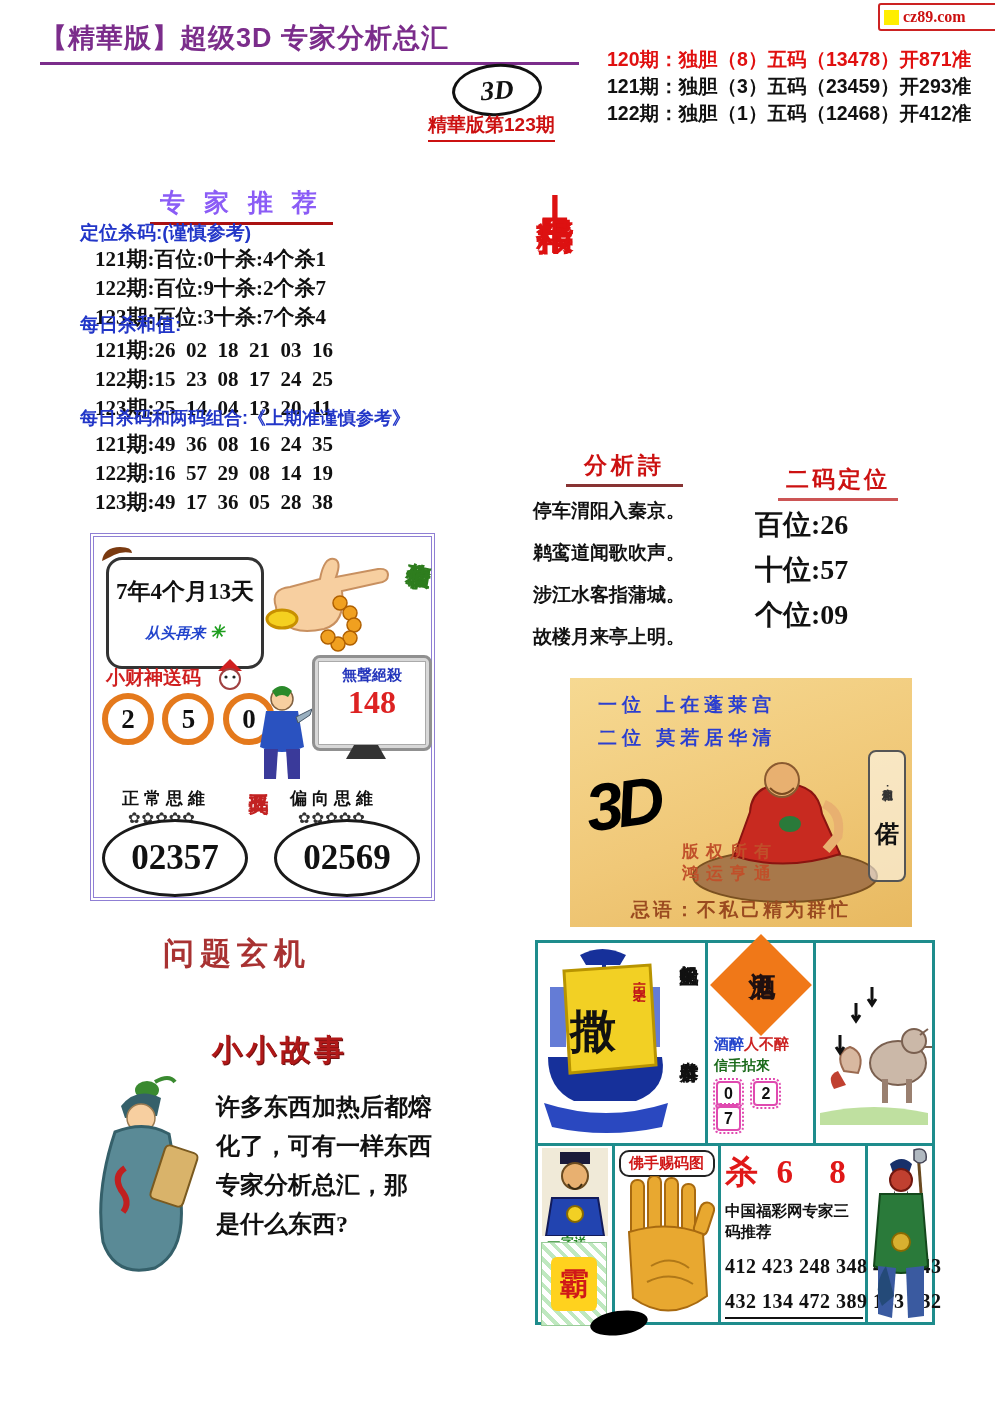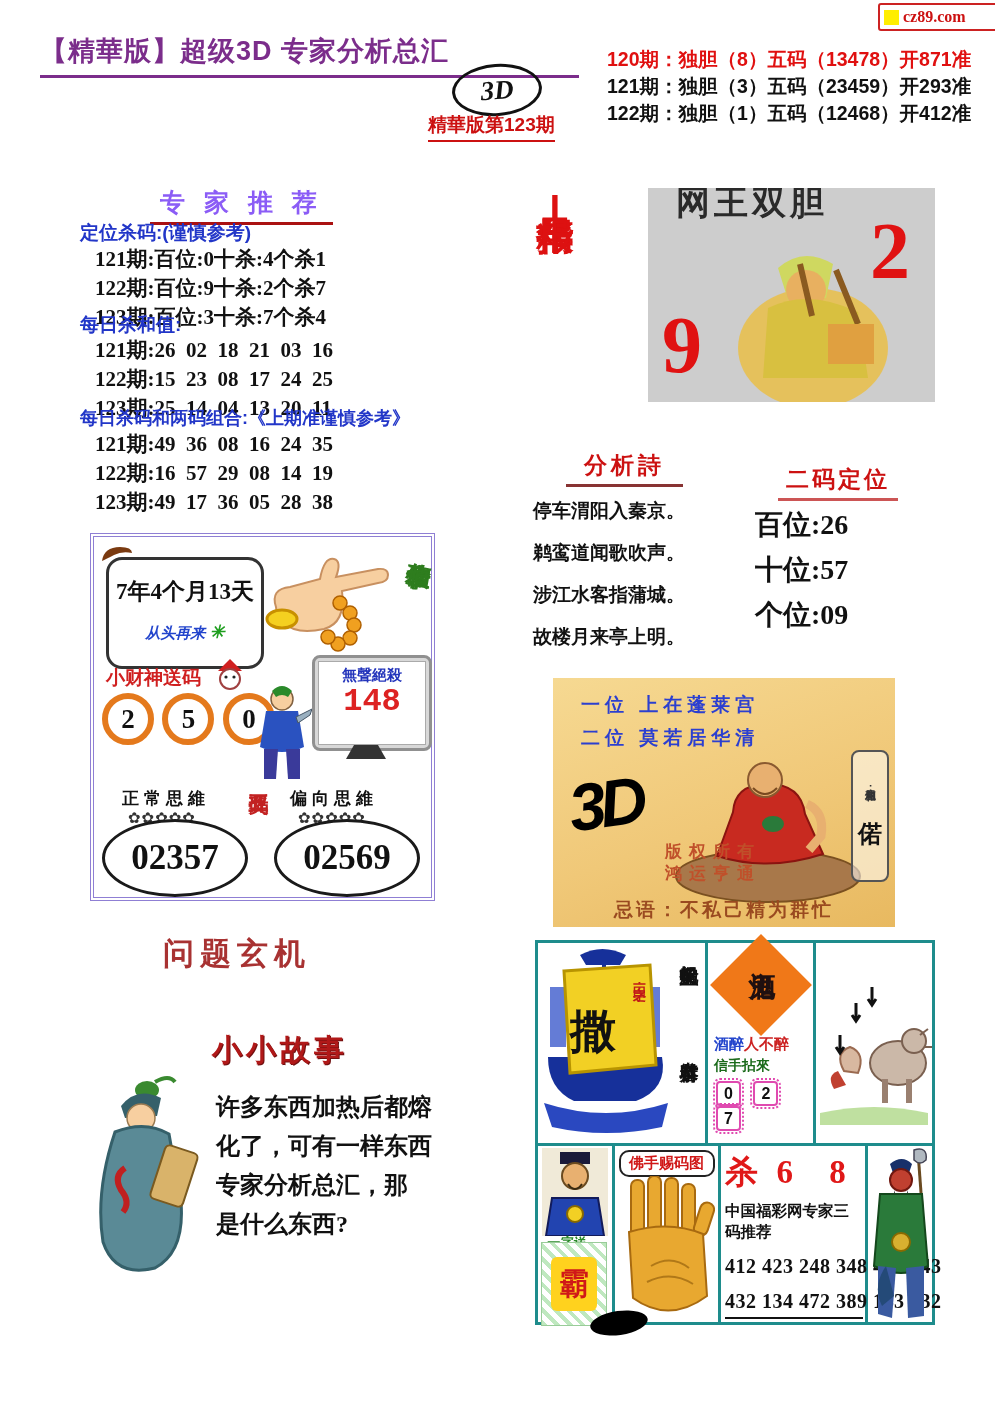--- a/index.html
+++ b/index.html
@@ -4,21 +4,21 @@
 <style>
   html,body{margin:0;padding:0;background:#fff;}
   .page{position:relative;width:995px;height:1404px;background:#fff;
         font-family:"Liberation Sans",sans-serif;color:#111;overflow:hidden;}
   .abs{position:absolute;}
   .pre{white-space:pre;}
   .vert{writing-mode:vertical-rl;text-orientation:upright;}
 
   
   .main-title{left:40px;top:20px;font-size:27px;font-weight:bold;color:#7b2d8b;
-              border-bottom:3px solid #7b2d8b;padding:0 130px 6px 0;letter-spacing:1px;margin-top:13px;}
+              border-bottom:3px solid #7b2d8b;padding:0 130px 6px 0;letter-spacing:1px;}
   .badge{left:878px;top:3px;width:110px;height:24px;border:2px solid #cc2222;border-radius:3px;
          display:flex;align-items:center;gap:4px;padding:0 4px;background:#fff;}
   .badge-sq{width:15px;height:15px;background:#ffee00;display:inline-block;}
   .badge-txt{color:#cc1111;font-weight:bold;font-size:16px;font-family:"Liberation Serif",serif;}
   .logo3d{left:452px;top:64px;width:84px;height:46px;border:3px solid #111;border-radius:50%;
           display:flex;align-items:center;justify-content:center;transform:rotate(-4deg);}
   .logo3d span{font-size:27px;font-weight:900;font-style:italic;font-family:"Liberation Serif",serif;}
   .issue{left:428px;top:112px;font-size:19px;font-weight:bold;color:#cc1111;
          border-bottom:2px solid #cc1111;padding-bottom:2px;}
   .results{left:607px;top:46px;font-size:19.5px;font-weight:bold;line-height:27px;}
@@ -40,21 +40,21 @@
   .motto{position:absolute;right:4px;top:6px;height:170px;color:#2e7d1e;font-weight:bold;font-size:25px;
          transform:rotate(10deg);}
   .god-label{position:absolute;left:12px;top:128px;color:#d02020;font-weight:bold;font-size:19px;}
   .digit-circle{display:inline-flex;width:40px;height:40px;border:6px solid #e4791c;border-radius:50%;
                 align-items:center;justify-content:center;font-family:"Liberation Serif",serif;
                 font-weight:bold;font-size:27px;background:#fff;margin-right:4px;}
   .tv{position:absolute;left:218px;top:118px;width:108px;height:84px;background:#d8d8d8;border:3px solid #909090;
       border-radius:8px;padding:3px;}
   .tv-screen{width:100%;height:100%;background:#fff;border:1px solid #aaa;text-align:center;box-sizing:border-box;}
   .tv-title{color:#2233bb;font-weight:bold;font-size:15px;margin-top:4px;}
-  .tv-num{color:#dd2222;font-weight:bold;font-size:32px;font-family:Liberation Mono, monospace;line-height:34px;}
+  .tv-num{color:#dd2222;font-weight:bold;font-size:32px;font-family:Liberation Serif, serif;line-height:34px;}
   .tv-stand{position:absolute;left:252px;top:208px;width:40px;height:14px;background:#333;
             clip-path:polygon(20% 0,80% 0,100% 100%,0 100%);}
   .think{font-weight:bold;font-size:17px;letter-spacing:5px;}
   .mid-vert{position:absolute;left:152px;top:242px;color:#c22222;font-weight:bold;font-size:20px;height:115px;}
   .flowers{font-size:15px;color:#333;letter-spacing:1px;}
   .oval{position:absolute;width:140px;height:72px;border:3px solid #1a1a1a;border-radius:50%;
         display:flex;align-items:center;justify-content:center;background:#fff;}
   .oval span{font-family:"Liberation Serif",serif;font-weight:bold;font-size:35px;}
 
   .question-title{left:163px;top:933px;font-size:31px;font-weight:bold;color:#a83232;letter-spacing:6px;}
@@ -69,21 +69,21 @@
               letter-spacing:4px;filter:blur(0.4px);}
   .big-red{color:#e01212;font-weight:bold;font-family:"Liberation Serif",serif;}
 
   .poem-title{left:566px;top:450px;color:#cc1111;font-weight:bold;font-size:23px;letter-spacing:4px;
               border-bottom:3px solid #883333;padding:0 18px 3px 18px;}
   .poem-line{font-weight:bold;font-size:19px;line-height:42px;font-family:"Liberation Serif",serif;}
   .twocode-title{left:778px;top:464px;color:#cc1111;font-weight:bold;font-size:23px;letter-spacing:3px;
                  border-bottom:3px solid #cc5555;padding:0 8px 3px 8px;}
   .twocode-row{font-weight:bold;font-size:28px;line-height:45px;font-family:"Liberation Serif",serif;}
 
-  .buddha{left:553px;top:678px;width:342px;height:249px;
+  .buddha{left:570px;top:678px;width:342px;height:249px;
           background:linear-gradient(160deg,#f6d992 0%,#f0c878 55%,#e8b960 100%);}
   .bud-line{color:#2b3fd0;font-weight:bold;font-size:19px;letter-spacing:5px;line-height:33px;}
   .bud-ink{position:absolute;left:16px;top:88px;font-size:66px;font-weight:900;font-style:italic;
            color:#000;transform:rotate(-8deg);letter-spacing:-6px;}
   .bud-center{color:#c0502a;font-weight:bold;font-size:17px;letter-spacing:7px;text-align:center;}
   .side-box{position:absolute;right:6px;top:72px;width:34px;height:128px;border:2px solid #555;
             border-radius:8px;background:rgba(255,255,255,0.55);text-align:center;}
   .taboo{position:absolute;left:0;bottom:4px;width:100%;text-align:center;color:#9a4a20;
          font-weight:bold;font-size:19px;letter-spacing:3px;}
 
@@ -235,33 +235,20 @@
     <path d="M40 96 q-12 8 -4 22 q10 12 2 22" stroke="#c02020" stroke-width="6" fill="none"></path>
   </svg>
   <div class="abs" style="left:216px;top:1088px;">
     <div class="story-line">许多东西加热后都熔</div>
     <div class="story-line">化了，可有一样东西</div>
     <div class="story-line">专家分析总汇，那</div>
     <div class="story-line">是什么东西?</div>
   </div>
 
   <div class="abs morning-title vert">精华早报I</div>
-  <div class="abs monkey-panel">
-    <div class="monkey-cap">网王双胆</div>
-    <svg class="abs" style="left:60px;top:40px;" width="190" height="175" viewBox="0 0 190 175">
-      <ellipse cx="105" cy="120" rx="75" ry="60" fill="#e8c050" opacity="0.9"></ellipse>
-      <path d="M70 40 Q95 18 125 36 L118 70 L80 72 Z" fill="#cfd860"></path>
-      <circle cx="98" cy="62" r="20" fill="#e8b060"></circle>
-      <path d="M60 80 Q100 60 150 84 L160 150 L55 150 Z" fill="#d8c040"></path>
-      <path d="M92 36 L104 88 M128 42 L150 96" stroke="#8a5a20" stroke-width="6" fill="none"></path>
-      <rect x="120" y="96" width="46" height="40" fill="#e0a040"></rect>
-    </svg>
-    <div class="abs big-red" style="left:14px;top:112px;font-size:80px;">9</div>
-    <div class="abs big-red" style="left:222px;top:18px;font-size:80px;">2</div>
-  </div>
 
   <div class="abs poem-title">分析詩</div>
   <div class="abs" style="left:533px;top:490px;">
     <div class="poem-line">停车渭阳入秦京。</div>
     <div class="poem-line">鹈鸾道闻歌吹声。</div>
     <div class="poem-line">涉江水客指蒲城。</div>
     <div class="poem-line">故楼月来亭上明。</div>
   </div>
 
   <div class="abs twocode-title">二码定位</div>

